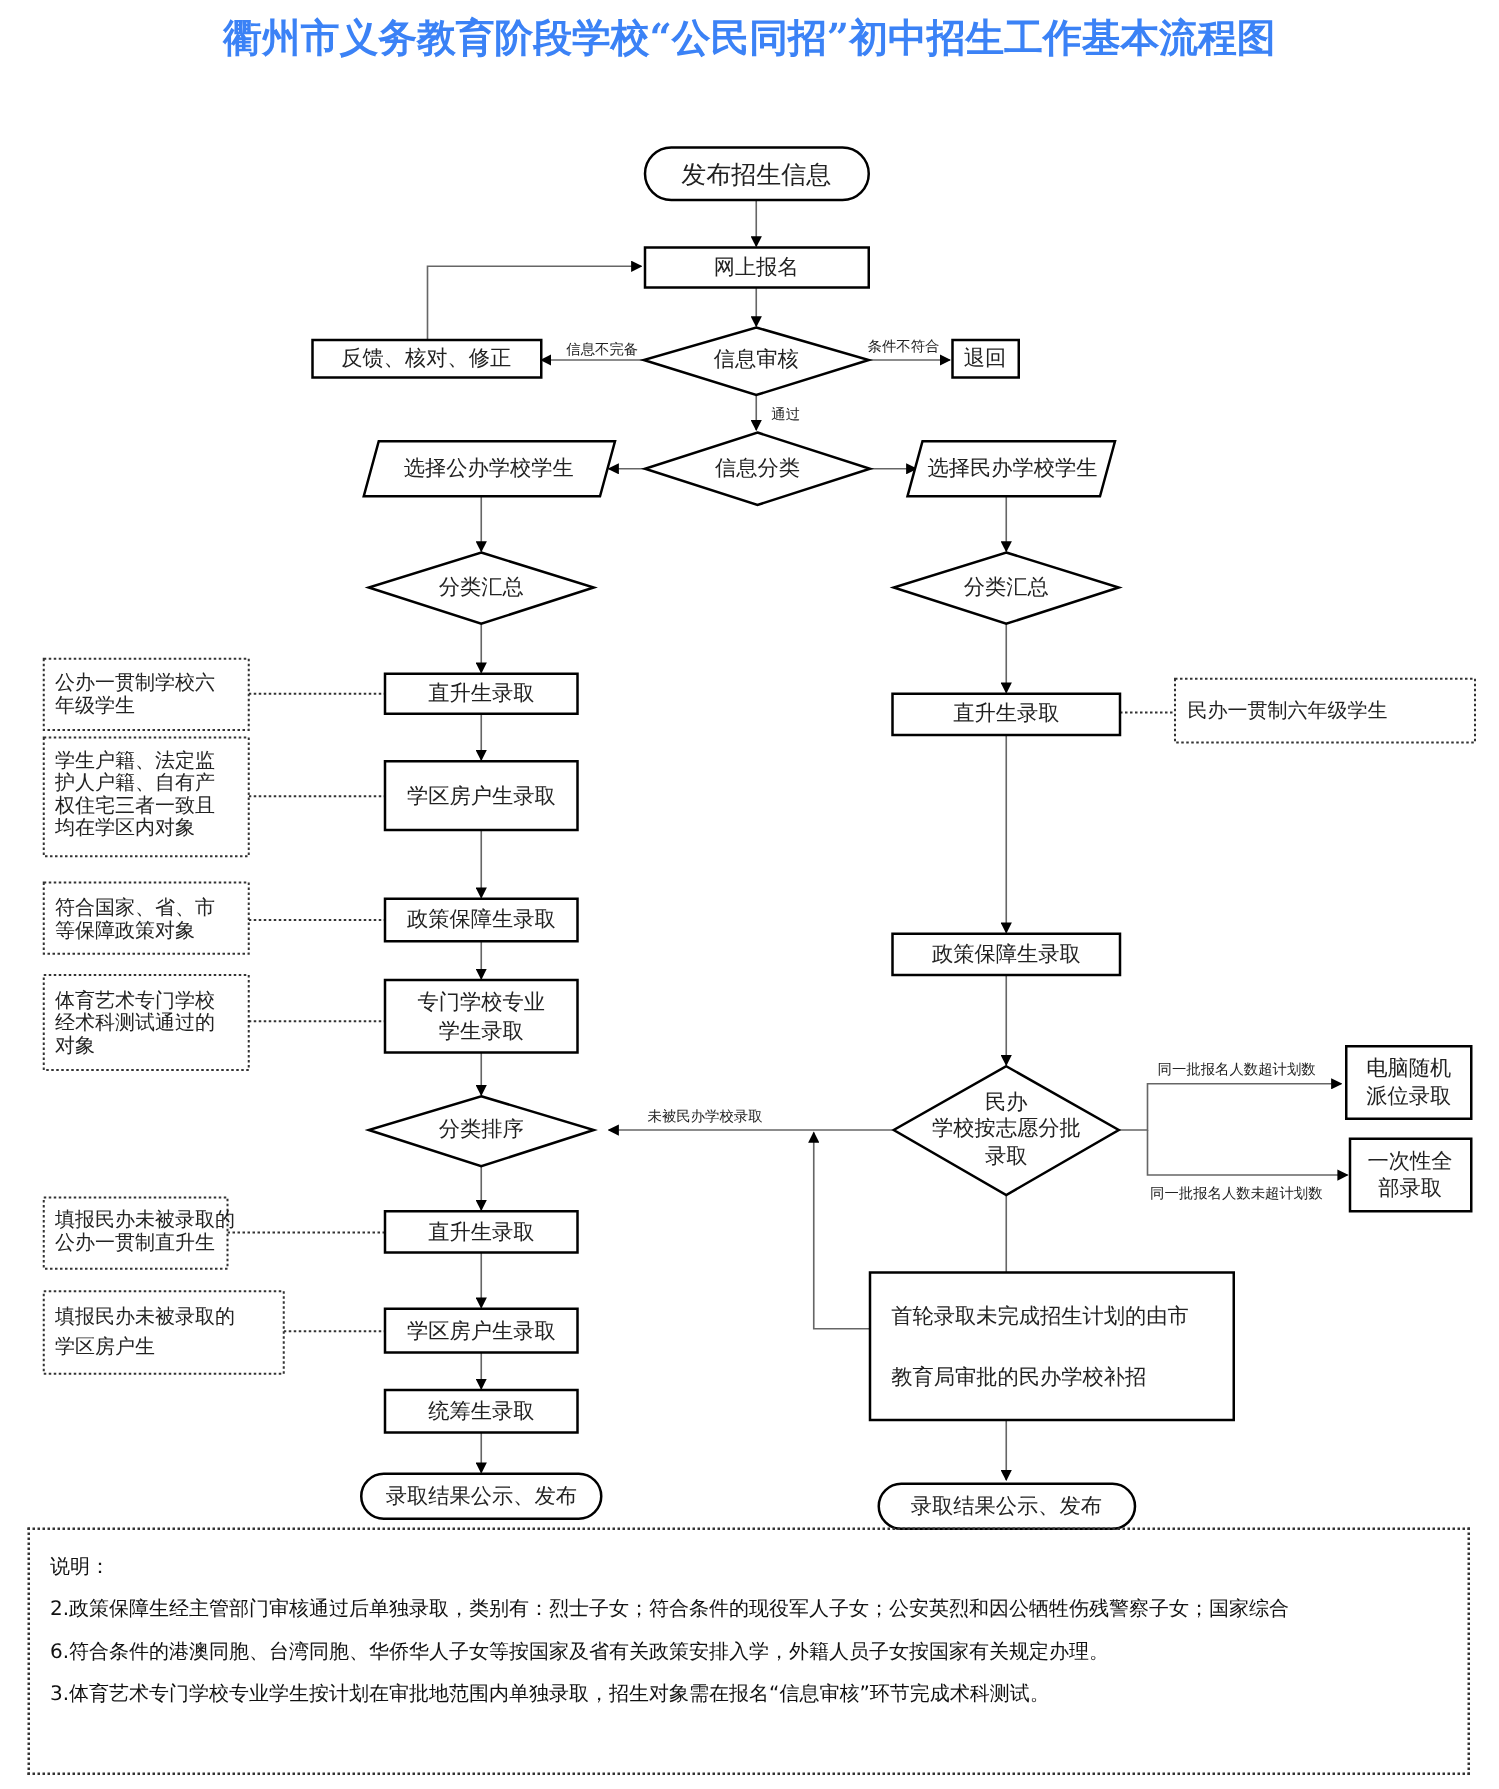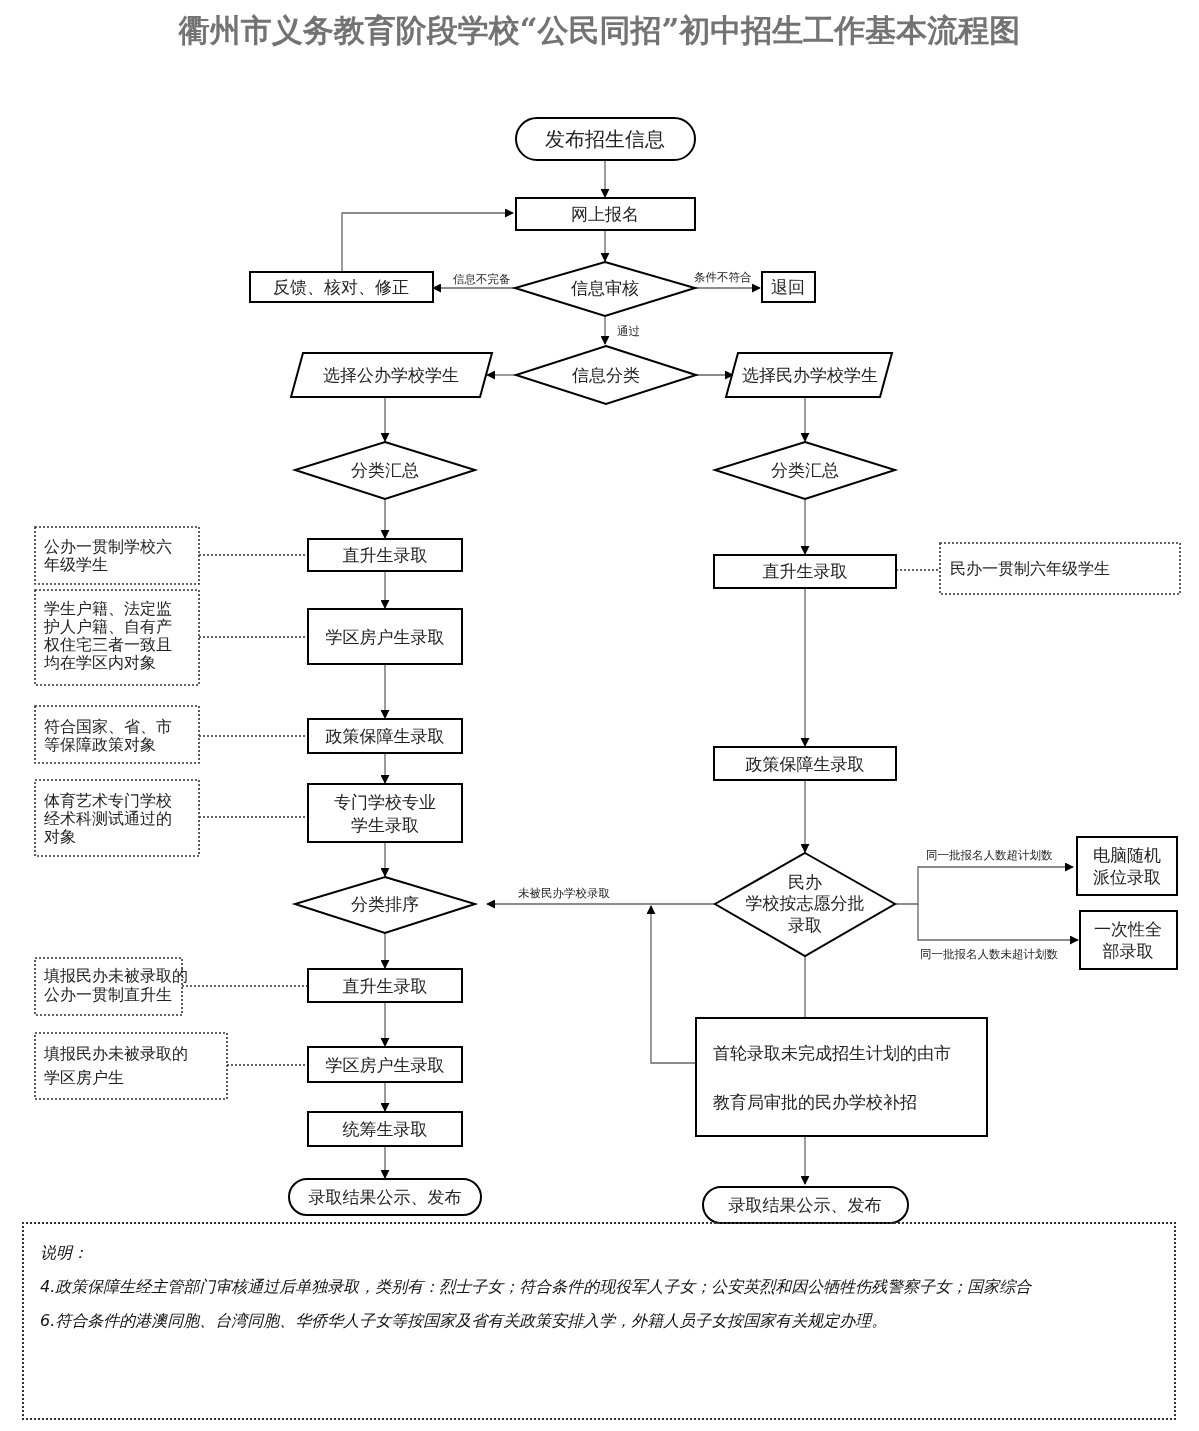--- a/index.html
+++ b/index.html
@@ -1,30 +1,30 @@
 <!DOCTYPE html>
 <html><head>
   <meta charset="utf-8">
   <style>
     html, body { margin: 0; padding: 0; background: #ffffff; }
     body { width: 1199px; height: 1431px; position: relative; overflow: hidden;
            font-family: "DejaVu Sans", "Liberation Sans", sans-serif; color: #111; }
     #title { position: absolute; left: 0; top: 10px; width: 1199px; text-align: center;
              font-family: "DejaVu Serif", "Liberation Serif", serif; font-weight: bold;
-             font-size: 31px; letter-spacing: 0px; color: #737373; }
+             font-size: 31px; letter-spacing: 0px; color: #3b82f6; }
     svg#flow { position: absolute; left: 0; top: 0; }
     svg text { font-family: "DejaVu Sans", "Liberation Sans", sans-serif; fill: #222; }
     .node-text { font-size: 17px; }
     .big-text { font-size: 20px; }
     .edge-label { font-size: 11.5px; }
     .note-text { font-size: 16px; }
     #notes { position: absolute; left: 22px; top: 1222px; width: 1154px; height: 198px;
              border: 2px dotted #333; box-sizing: border-box; padding: 12px 16px 0 16px; }
     #notes p { margin: 0; font-size: 16px; line-height: 34px; color: #111;
-               font-family: "DejaVu Sans", "Liberation Sans", sans-serif; font-style: italic; }
+               font-family: "DejaVu Sans", "Liberation Sans", sans-serif; }
   </style>
 </head>
 <body>
 
 <div id="title">衢州市义务教育阶段学校“公民同招”初中招生工作基本流程图</div>
 
 <svg id="flow" width="1199" height="1431" viewBox="0 0 1199 1431" xmlns="http://www.w3.org/2000/svg">
   <defs>
     <marker id="arr" viewBox="0 0 10 10" refX="9" refY="5" markerWidth="9" markerHeight="9" orient="auto-start-reverse" markerUnits="userSpaceOnUse">
       <path d="M0,0 L10,5 L0,10 z" fill="#000"></path>
@@ -184,15 +184,16 @@
 
     <text class="note-text" x="44" y="1053">填报民办未被录取的</text>
     <text class="note-text" x="44" y="1077">学区房户生</text>
 
     <text class="note-text" x="950" y="568">民办一贯制六年级学生</text>
   </g>
 </svg>
 
 <div id="notes">
   <p>说明：</p>
-  <p>4.政策保障生经主管部门审核通过后单独录取，类别有：烈士子女；符合条件的现役军人子女；公安英烈和因公牺牲伤残警察子女；国家综合</p>
+  <p>2.政策保障生经主管部门审核通过后单独录取，类别有：烈士子女；符合条件的现役军人子女；公安英烈和因公牺牲伤残警察子女；国家综合</p>
   <p>6.符合条件的港澳同胞、台湾同胞、华侨华人子女等按国家及省有关政策安排入学，外籍人员子女按国家有关规定办理。</p>
+  <p>3.体育艺术专门学校专业学生按计划在审批地范围内单独录取，招生对象需在报名“信息审核”环节完成术科测试。</p>
 </div>
 
 </body></html>

